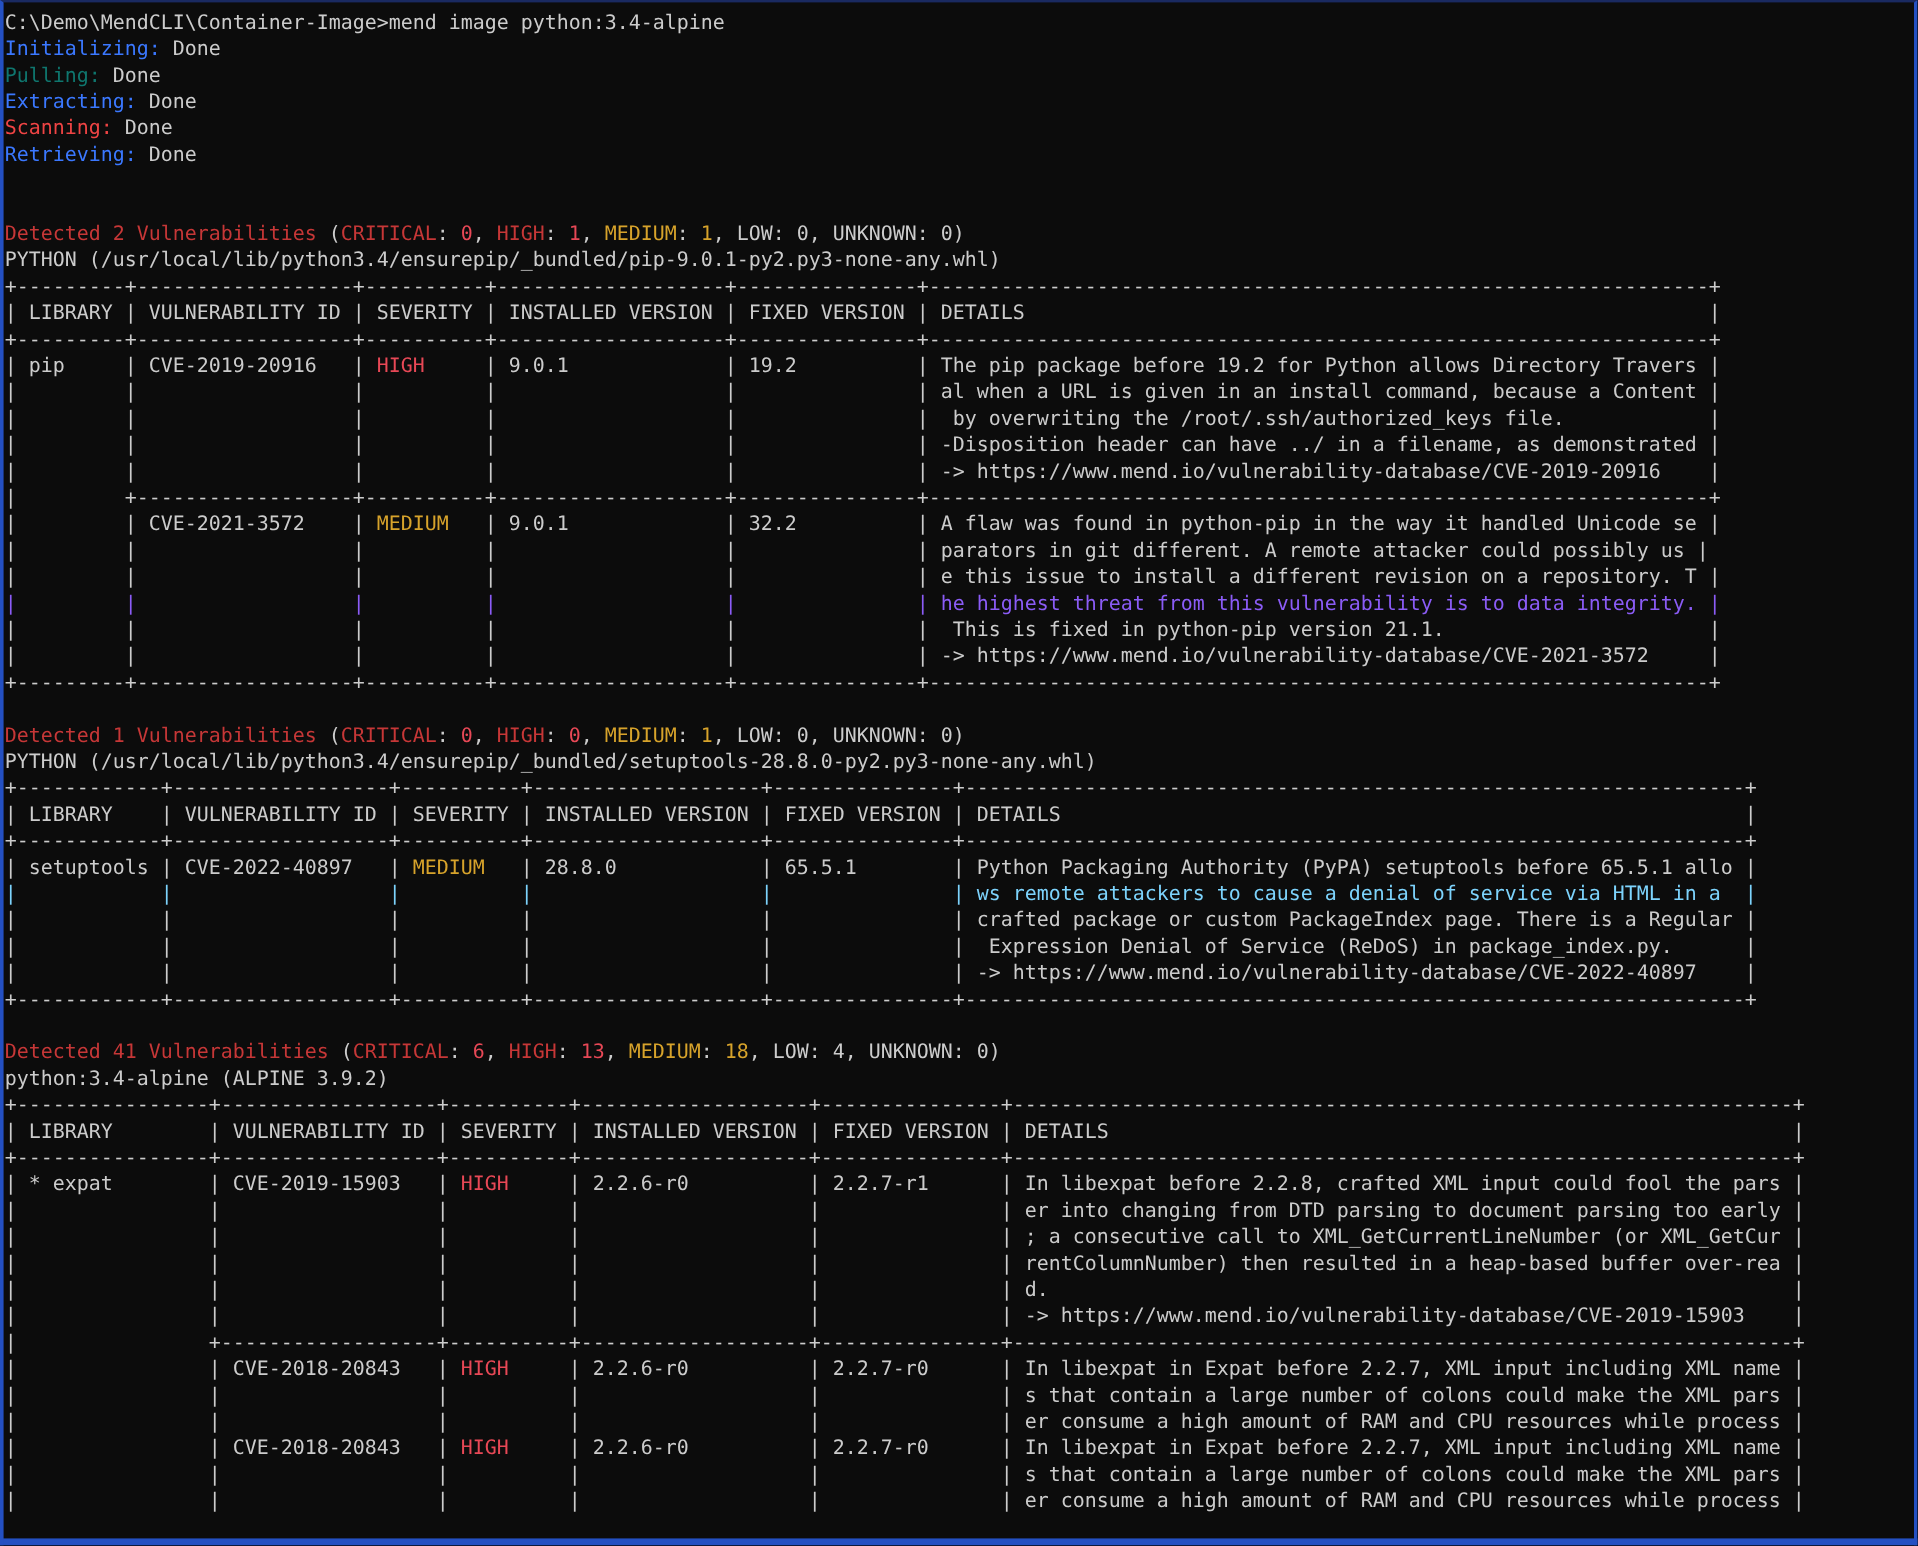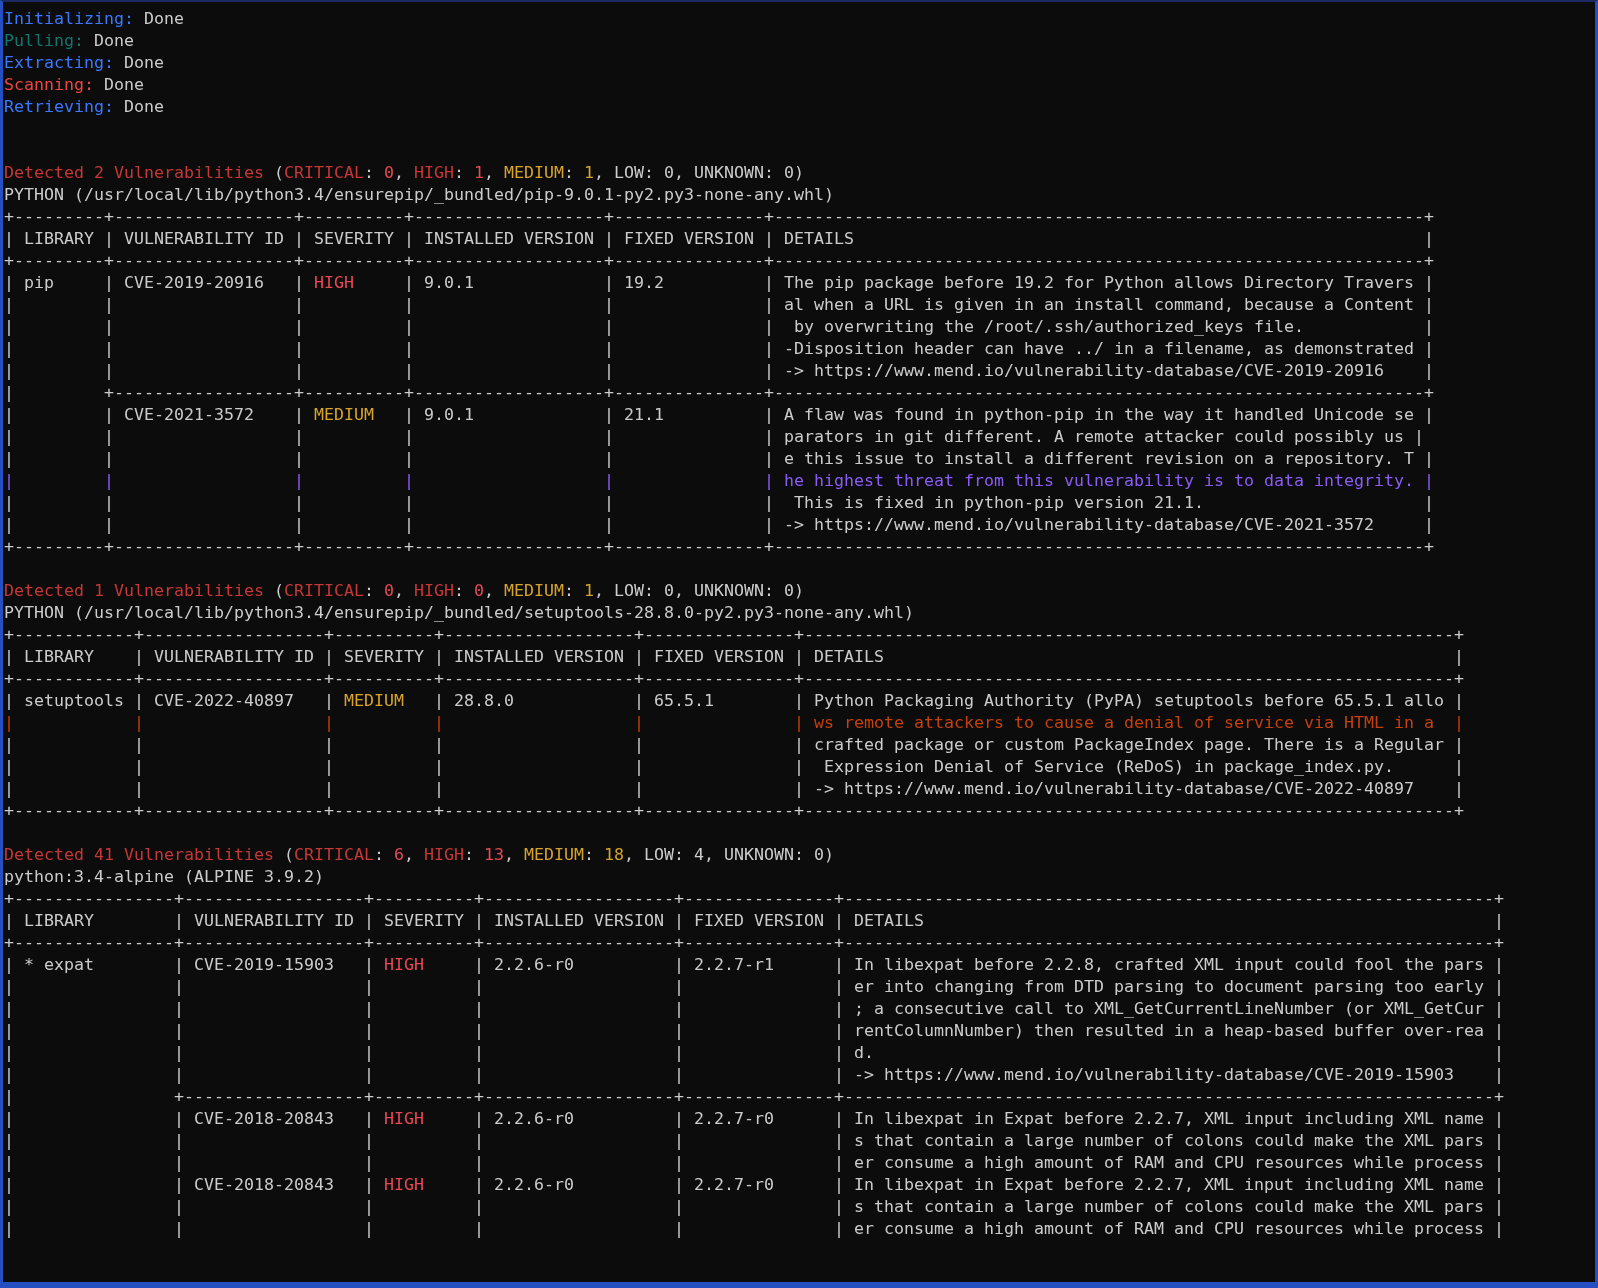--- a/index.html
+++ b/index.html
@@ -19,53 +19,54 @@
     height:22px;
     white-space:pre;
   }
   .line span { white-space:pre; }
 </style>
 </head>
 <body>
 
 <div class="window" style="background: rgb(12, 12, 12); border-color: rgb(26, 42, 97) rgb(36, 80, 194) rgb(36, 80, 194);">
   <div class="screen">
+      <div class="line"><span class="c-w" style="color: rgb(204, 204, 204);">C:\Demo\MendCLI\Container-Image&gt;mend image python:3.4-alpine</span></div>
       <div class="line"><span class="c-b" style="color: rgb(59, 120, 255);">Initializing:</span><span class="c-w" style="color: rgb(204, 204, 204);"> Done</span></div>
       <div class="line"><span class="c-b" style="color: #0f766e;">Pulling:</span><span class="c-w" style="color: rgb(204, 204, 204);"> Done</span></div>
       <div class="line"><span class="c-b" style="color: rgb(59, 120, 255);">Extracting:</span><span class="c-w" style="color: rgb(204, 204, 204);"> Done</span></div>
       <div class="line"><span class="c-b" style="color: #ef4444;">Scanning:</span><span class="c-w" style="color: rgb(204, 204, 204);"> Done</span></div>
       <div class="line"><span class="c-b" style="color: rgb(59, 120, 255);">Retrieving:</span><span class="c-w" style="color: rgb(204, 204, 204);"> Done</span></div>
       <div class="line"><span class="c-w" style="color: rgb(204, 204, 204);"> </span></div>
       <div class="line"><span class="c-w" style="color: rgb(204, 204, 204);"> </span></div>
       <div class="line"><span class="c-r" style="color: rgb(198, 55, 55);">Detected 2 Vulnerabilities </span><span class="c-w" style="color: rgb(204, 204, 204);">(</span><span class="c-r" style="color: rgb(198, 55, 55);">CRITICAL</span><span class="c-w" style="color: rgb(204, 204, 204);">: </span><span class="c-R" style="color: rgb(231, 72, 86);">0</span><span class="c-w" style="color: rgb(204, 204, 204);">, </span><span class="c-r" style="color: rgb(198, 55, 55);">HIGH</span><span class="c-w" style="color: rgb(204, 204, 204);">: </span><span class="c-R" style="color: rgb(231, 72, 86);">1</span><span class="c-w" style="color: rgb(204, 204, 204);">, </span><span class="c-y" style="color: rgb(215, 163, 43);">MEDIUM</span><span class="c-w" style="color: rgb(204, 204, 204);">: </span><span class="c-y" style="color: rgb(215, 163, 43);">1</span><span class="c-w" style="color: rgb(204, 204, 204);">, LOW: 0, UNKNOWN: 0)</span></div>
       <div class="line"><span class="c-w" style="color: rgb(204, 204, 204);">PYTHON (/usr/local/lib/python3.4/ensurepip/_bundled/pip-9.0.1-py2.py3-none-any.whl)</span></div>
       <div class="line"><span class="c-w" style="color: rgb(204, 204, 204);">+---------+------------------+----------+-------------------+---------------+-----------------------------------------------------------------+</span></div>
       <div class="line"><span class="c-w" style="color: rgb(204, 204, 204);">| LIBRARY | VULNERABILITY ID | SEVERITY | INSTALLED VERSION | FIXED VERSION | DETAILS                                                         |</span></div>
       <div class="line"><span class="c-w" style="color: rgb(204, 204, 204);">+---------+------------------+----------+-------------------+---------------+-----------------------------------------------------------------+</span></div>
       <div class="line"><span class="c-w" style="color: rgb(204, 204, 204);">| pip     | CVE-2019-20916   | </span><span class="c-R" style="color: rgb(231, 72, 86);">HIGH</span><span class="c-w" style="color: rgb(204, 204, 204);">     | 9.0.1             | 19.2          | The pip package before 19.2 for Python allows Directory Travers |</span></div>
       <div class="line"><span class="c-w" style="color: rgb(204, 204, 204);">|         |                  |          |                   |               | al when a URL is given in an install command, because a Content |</span></div>
       <div class="line"><span class="c-w" style="color: rgb(204, 204, 204);">|         |                  |          |                   |               |  by overwriting the /root/.ssh/authorized_keys file.            |</span></div>
       <div class="line"><span class="c-w" style="color: rgb(204, 204, 204);">|         |                  |          |                   |               | -Disposition header can have ../ in a filename, as demonstrated |</span></div>
       <div class="line"><span class="c-w" style="color: rgb(204, 204, 204);">|         |                  |          |                   |               | -&gt; https://www.mend.io/vulnerability-database/CVE-2019-20916    |</span></div>
       <div class="line"><span class="c-w" style="color: rgb(204, 204, 204);">|         +------------------+----------+-------------------+---------------+-----------------------------------------------------------------+</span></div>
-      <div class="line"><span class="c-w" style="color: rgb(204, 204, 204);">|         | CVE-2021-3572    | </span><span class="c-y" style="color: rgb(215, 163, 43);">MEDIUM</span><span class="c-w" style="color: rgb(204, 204, 204);">   | 9.0.1             | 21.1          | A flaw was found in python-pip in the way it handled Unicode se |</span></div>
+      <div class="line"><span class="c-w" style="color: rgb(204, 204, 204);">|         | CVE-2021-3572    | </span><span class="c-y" style="color: rgb(215, 163, 43);">MEDIUM</span><span class="c-w" style="color: rgb(204, 204, 204);">   | 9.0.1             | 32.2          | A flaw was found in python-pip in the way it handled Unicode se |</span></div>
       <div class="line"><span class="c-w" style="color: rgb(204, 204, 204);">|         |                  |          |                   |               | parators in git different. A remote attacker could possibly us |</span></div>
       <div class="line"><span class="c-w" style="color: rgb(204, 204, 204);">|         |                  |          |                   |               | e this issue to install a different revision on a repository. T |</span></div>
       <div class="line"><span class="c-w" style="color: #8b5cf6;">|         |                  |          |                   |               | he highest threat from this vulnerability is to data integrity. |</span></div>
       <div class="line"><span class="c-w" style="color: rgb(204, 204, 204);">|         |                  |          |                   |               |  This is fixed in python-pip version 21.1.                      |</span></div>
       <div class="line"><span class="c-w" style="color: rgb(204, 204, 204);">|         |                  |          |                   |               | -&gt; https://www.mend.io/vulnerability-database/CVE-2021-3572     |</span></div>
       <div class="line"><span class="c-w" style="color: rgb(204, 204, 204);">+---------+------------------+----------+-------------------+---------------+-----------------------------------------------------------------+</span></div>
       <div class="line"><span class="c-w" style="color: rgb(204, 204, 204);"> </span></div>
       <div class="line"><span class="c-r" style="color: rgb(198, 55, 55);">Detected 1 Vulnerabilities </span><span class="c-w" style="color: rgb(204, 204, 204);">(</span><span class="c-r" style="color: rgb(198, 55, 55);">CRITICAL</span><span class="c-w" style="color: rgb(204, 204, 204);">: </span><span class="c-R" style="color: rgb(231, 72, 86);">0</span><span class="c-w" style="color: rgb(204, 204, 204);">, </span><span class="c-r" style="color: rgb(198, 55, 55);">HIGH</span><span class="c-w" style="color: rgb(204, 204, 204);">: </span><span class="c-R" style="color: rgb(231, 72, 86);">0</span><span class="c-w" style="color: rgb(204, 204, 204);">, </span><span class="c-y" style="color: rgb(215, 163, 43);">MEDIUM</span><span class="c-w" style="color: rgb(204, 204, 204);">: </span><span class="c-y" style="color: rgb(215, 163, 43);">1</span><span class="c-w" style="color: rgb(204, 204, 204);">, LOW: 0, UNKNOWN: 0)</span></div>
       <div class="line"><span class="c-w" style="color: rgb(204, 204, 204);">PYTHON (/usr/local/lib/python3.4/ensurepip/_bundled/setuptools-28.8.0-py2.py3-none-any.whl)</span></div>
       <div class="line"><span class="c-w" style="color: rgb(204, 204, 204);">+------------+------------------+----------+-------------------+---------------+-----------------------------------------------------------------+</span></div>
       <div class="line"><span class="c-w" style="color: rgb(204, 204, 204);">| LIBRARY    | VULNERABILITY ID | SEVERITY | INSTALLED VERSION | FIXED VERSION | DETAILS                                                         |</span></div>
       <div class="line"><span class="c-w" style="color: rgb(204, 204, 204);">+------------+------------------+----------+-------------------+---------------+-----------------------------------------------------------------+</span></div>
       <div class="line"><span class="c-w" style="color: rgb(204, 204, 204);">| setuptools | CVE-2022-40897   | </span><span class="c-y" style="color: rgb(215, 163, 43);">MEDIUM</span><span class="c-w" style="color: rgb(204, 204, 204);">   | 28.8.0            | 65.5.1        | Python Packaging Authority (PyPA) setuptools before 65.5.1 allo |</span></div>
-      <div class="line"><span class="c-w" style="color: #c2410c;">|            |                  |          |                   |               | ws remote attackers to cause a denial of service via HTML in a  |</span></div>
+      <div class="line"><span class="c-w" style="color: #7dd3fc;">|            |                  |          |                   |               | ws remote attackers to cause a denial of service via HTML in a  |</span></div>
       <div class="line"><span class="c-w" style="color: rgb(204, 204, 204);">|            |                  |          |                   |               | crafted package or custom PackageIndex page. There is a Regular |</span></div>
       <div class="line"><span class="c-w" style="color: rgb(204, 204, 204);">|            |                  |          |                   |               |  Expression Denial of Service (ReDoS) in package_index.py.      |</span></div>
       <div class="line"><span class="c-w" style="color: rgb(204, 204, 204);">|            |                  |          |                   |               | -&gt; https://www.mend.io/vulnerability-database/CVE-2022-40897    |</span></div>
       <div class="line"><span class="c-w" style="color: rgb(204, 204, 204);">+------------+------------------+----------+-------------------+---------------+-----------------------------------------------------------------+</span></div>
       <div class="line"><span class="c-w" style="color: rgb(204, 204, 204);"> </span></div>
       <div class="line"><span class="c-r" style="color: rgb(198, 55, 55);">Detected 41 Vulnerabilities </span><span class="c-w" style="color: rgb(204, 204, 204);">(</span><span class="c-r" style="color: rgb(198, 55, 55);">CRITICAL</span><span class="c-w" style="color: rgb(204, 204, 204);">: </span><span class="c-R" style="color: rgb(231, 72, 86);">6</span><span class="c-w" style="color: rgb(204, 204, 204);">, </span><span class="c-r" style="color: rgb(198, 55, 55);">HIGH</span><span class="c-w" style="color: rgb(204, 204, 204);">: </span><span class="c-R" style="color: rgb(231, 72, 86);">13</span><span class="c-w" style="color: rgb(204, 204, 204);">, </span><span class="c-y" style="color: rgb(215, 163, 43);">MEDIUM</span><span class="c-w" style="color: rgb(204, 204, 204);">: </span><span class="c-y" style="color: rgb(215, 163, 43);">18</span><span class="c-w" style="color: rgb(204, 204, 204);">, LOW: 4, UNKNOWN: 0)</span></div>
       <div class="line"><span class="c-w" style="color: rgb(204, 204, 204);">python:3.4-alpine (ALPINE 3.9.2)</span></div>
       <div class="line"><span class="c-w" style="color: rgb(204, 204, 204);">+----------------+------------------+----------+-------------------+---------------+-----------------------------------------------------------------+</span></div>
       <div class="line"><span class="c-w" style="color: rgb(204, 204, 204);">| LIBRARY        | VULNERABILITY ID | SEVERITY | INSTALLED VERSION | FIXED VERSION | DETAILS                                                         |</span></div>
       <div class="line"><span class="c-w" style="color: rgb(204, 204, 204);">+----------------+------------------+----------+-------------------+---------------+-----------------------------------------------------------------+</span></div>

